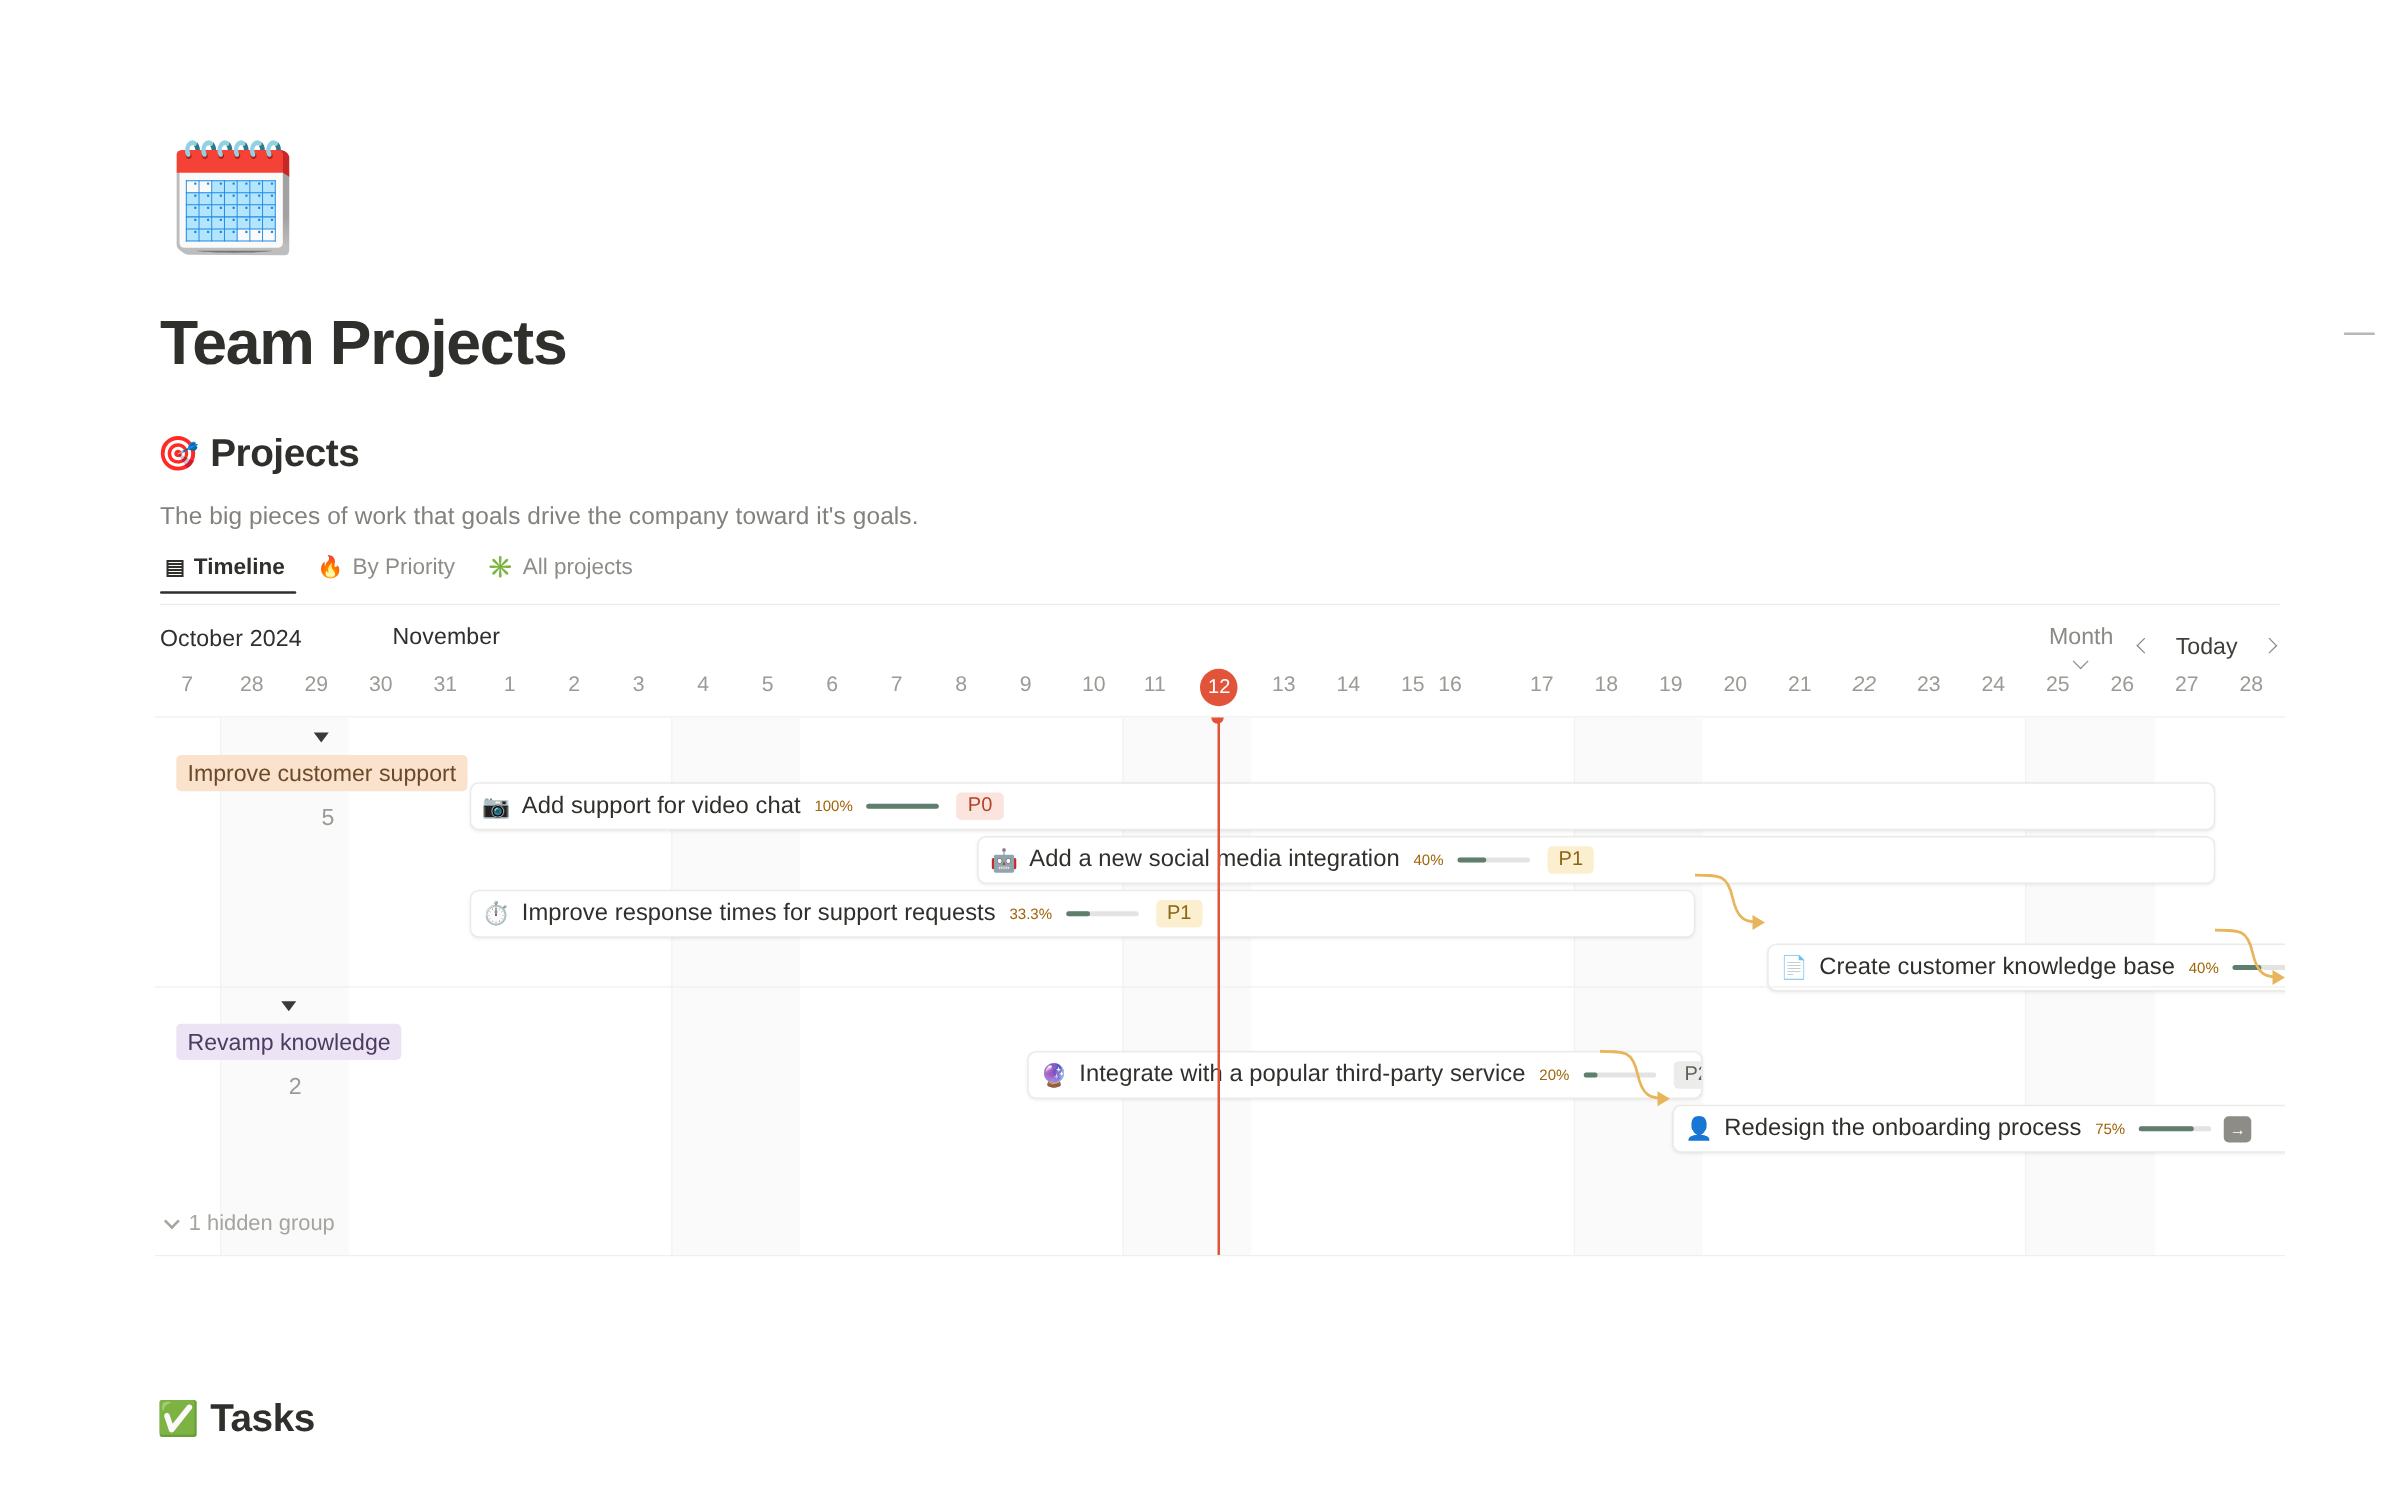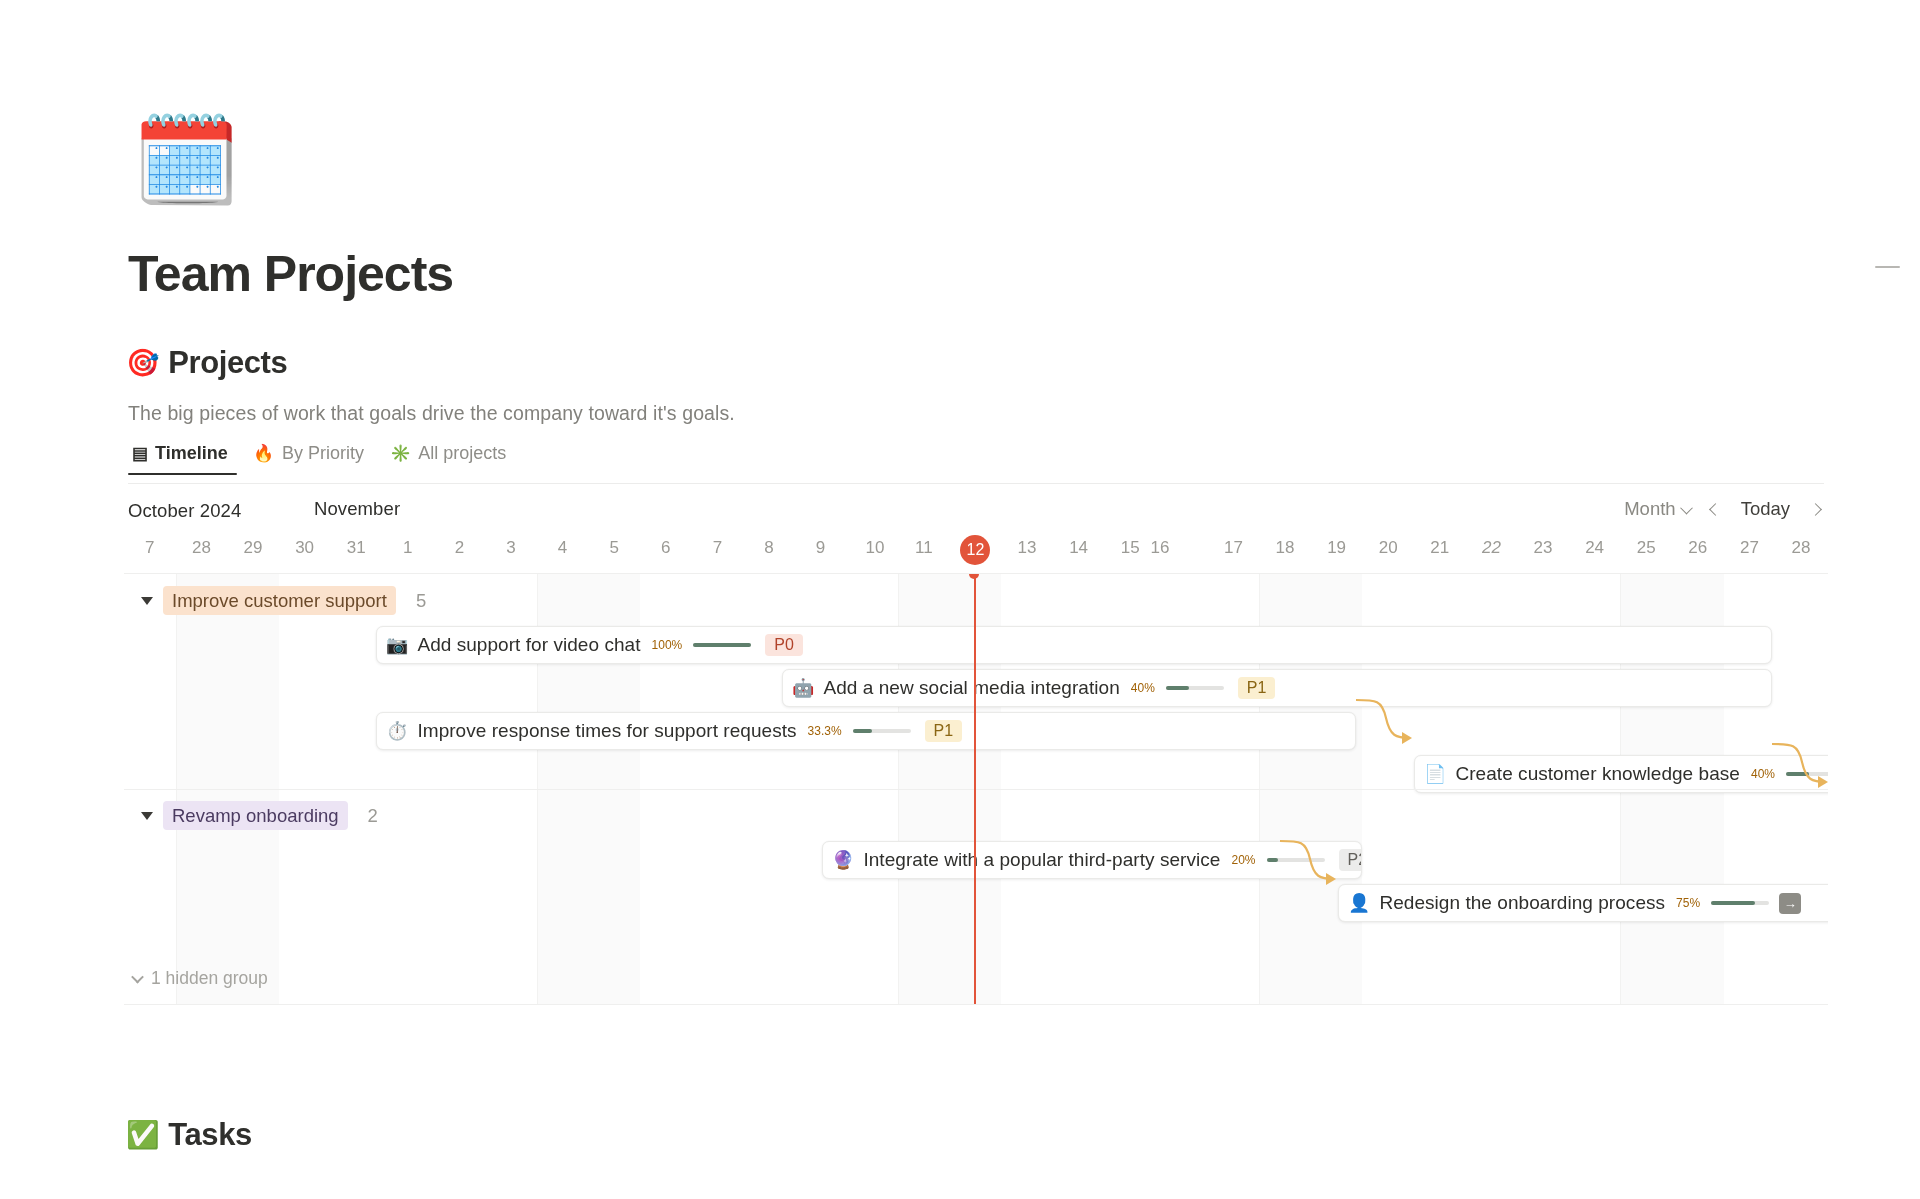--- a/index.html
+++ b/index.html
@@ -68,21 +68,21 @@
   .month-label {
     position: absolute; font-size: 18.5px; color: #2f2f2c; font-weight: 400;
     letter-spacing: 0.1px;
   }
   .tl-controls {
     position: absolute; right: 0; top: 2px;
     display: flex; align-items: center; gap: 16px;
   }
   .ctrl-unit {
     display: flex; align-items: center; gap: 6px;
-    font-size: 18.5px; color: #8a8983; cursor: pointer;
+    font-size: 18.5px; color: #8a8983; cursor: pointer; flex-direction: column;
   }
   .ctrl-today { font-size: 18.5px; color: #403f3b; cursor: pointer; }
   .chev {
     width: 9px; height: 9px; border-right: 1.8px solid #8a8983; border-bottom: 1.8px solid #8a8983;
     display: inline-block;
   }
   .chev.down { transform: rotate(45deg) translate(-1px,-1px); }
   .chev.left { transform: rotate(135deg); }
   .chev.right { transform: rotate(-45deg); }
   .arrow-btn { display: inline-flex; align-items: center; justify-content: center; width: 18px; height: 18px; cursor: pointer; }
@@ -111,21 +111,21 @@
   .weekend { position: absolute; top: 0; bottom: 0; background: #fafafa; }
   .grouprule { position: absolute; left: 0; right: 0; height: 1px; background: #efefee; }
 
   .today-line { position: absolute; top: 0; bottom: 0; width: 1.6px; background: #e2543a; }
   .today-dot {
     position: absolute; width: 10px; height: 10px; border-radius: 50%;
     background: #e2543a;
   }
 
   
-  .group-row { position: absolute; display: flex; align-items: center; gap: 10px; }
+  .group-row { position: absolute; display: flex; align-items: center; gap: 10px; flex-direction: column; }
   .caret-down {
     width: 0; height: 0; border-left: 6.5px solid transparent; border-right: 6.5px solid transparent;
     border-top: 8px solid #3b3a36; cursor: pointer;
   }
   .group-chip {
     padding: 3px 9px; border-radius: 4px; font-size: 18.5px; line-height: 1.25;
     white-space: nowrap;
   }
   .group-count { font-size: 18.5px; color: #9b9a95; margin-left: 10px; }
 
@@ -317,21 +317,21 @@
         <span class="b-emoji">📄</span>
         <span class="b-title">Create customer knowledge base</span>
         <span class="b-pct">40%</span>
         <span class="prog">
           <i style="width: 40%;"></i>
         </span>
       </div>
       <div class="grouprule" style="top: 215px;"></div>
       <div class="group-row" style="left: 17px; top: 227px;">
         <span class="caret-down"></span>
-        <span class="group-chip" style="background: rgb(236, 228, 244); color: rgb(75, 59, 97);">Revamp onboarding</span>
+        <span class="group-chip" style="background: rgb(236, 228, 244); color: rgb(75, 59, 97);">Revamp knowledge</span>
         <span class="group-count">2</span>
       </div>
       <div class="bar" style="left: 698px; width: 540px; top: 267px;">
         <span class="b-emoji">🔮</span>
         <span class="b-title">Integrate with a popular third-party service</span>
         <span class="b-pct">20%</span>
         <span class="prog">
           <i style="width: 20%;"></i>
         </span>
         <span class="pri p2">P2</span>

